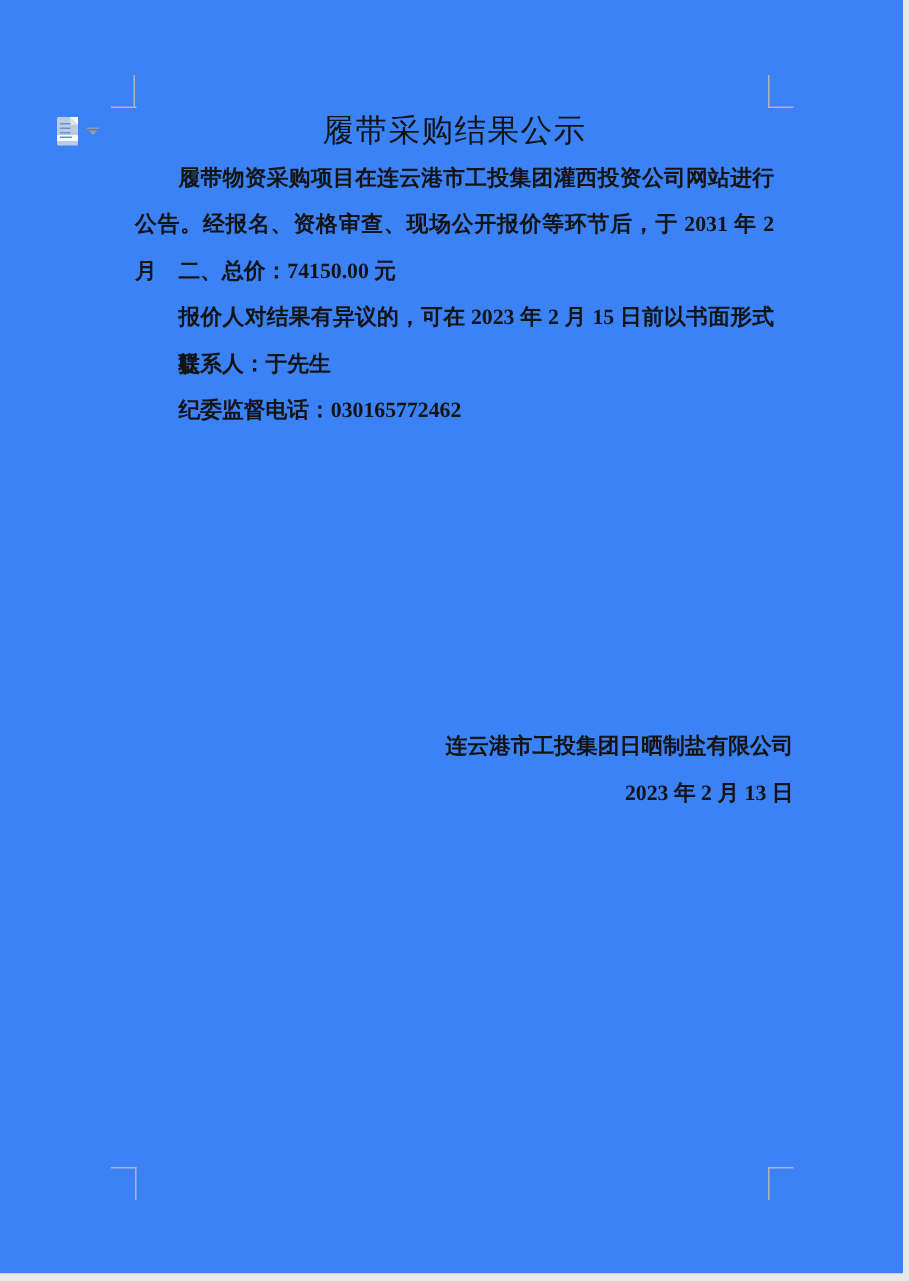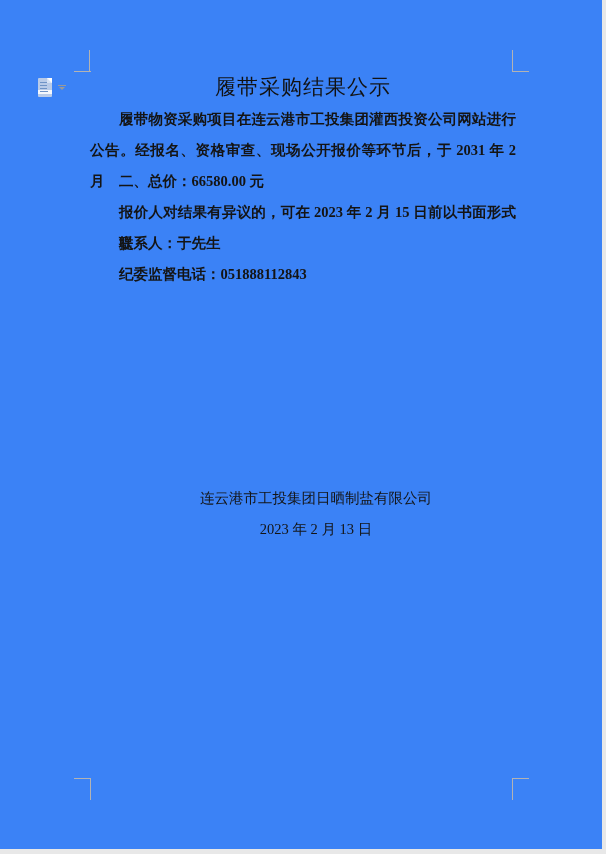--- a/index.html
+++ b/index.html
@@ -63,21 +63,21 @@
   .line{
     font-size:14.5px;line-height:31px;height:31px;
     white-space:pre-wrap;text-align:left;
   }
   .line.ind{padding-left:29px;}
   .line.j{text-align:justify;text-align-last:justify;}
   .signature{
     position:absolute;left:103px;top:483px;width:426px;
     text-align:center;color:#141414;
   }
-  .signature .line{white-space:pre;text-align:center;}
+  .signature .line{white-space:pre;text-align:right;font-weight:bold;}
   
   .edge-right{position:absolute;right:0;top:0;width:4px;height:854px;background:#e8e8e8;}
   .edge-bottom{position:absolute;left:0;bottom:0;width:606px;height:5px;background:#e8e8e8;}
 </style>
 </head>
 <body>
 
 <div class="page">
 
   <div class="mark h tl-h"></div>
@@ -103,24 +103,24 @@
       <div class="bar"></div>
       <div class="tri"></div>
     </div>
   </div>
 
   <div class="doc-title">履带采购结果公示</div>
 
   <div class="doc-body">
     <div class="line ind j">履带物资采购项目在连云港市工投集团灌西投资公司网站进行</div>
     <div class="line j">公告。经报名、资格审查、现场公开报价等环节后，于 2031 年 2 月</div>
-    <div class="line ind">二、总价：66580.00 元</div>
+    <div class="line ind">二、总价：74150.00 元</div>
     <div class="line ind j">报价人对结果有异议的，可在 2023 年 2 月 15 日前以书面形式提</div>
     <div class="line ind">联系人：于先生</div>
-    <div class="line ind">纪委监督电话：051888112843</div>
+    <div class="line ind">纪委监督电话：030165772462</div>
   </div>
 
   <div class="signature">
     <div class="line">连云港市工投集团日晒制盐有限公司</div>
     <div class="line">2023 年 2 月 13 日</div>
   </div>
 
 </div>
 
 <div class="edge-right"></div>

